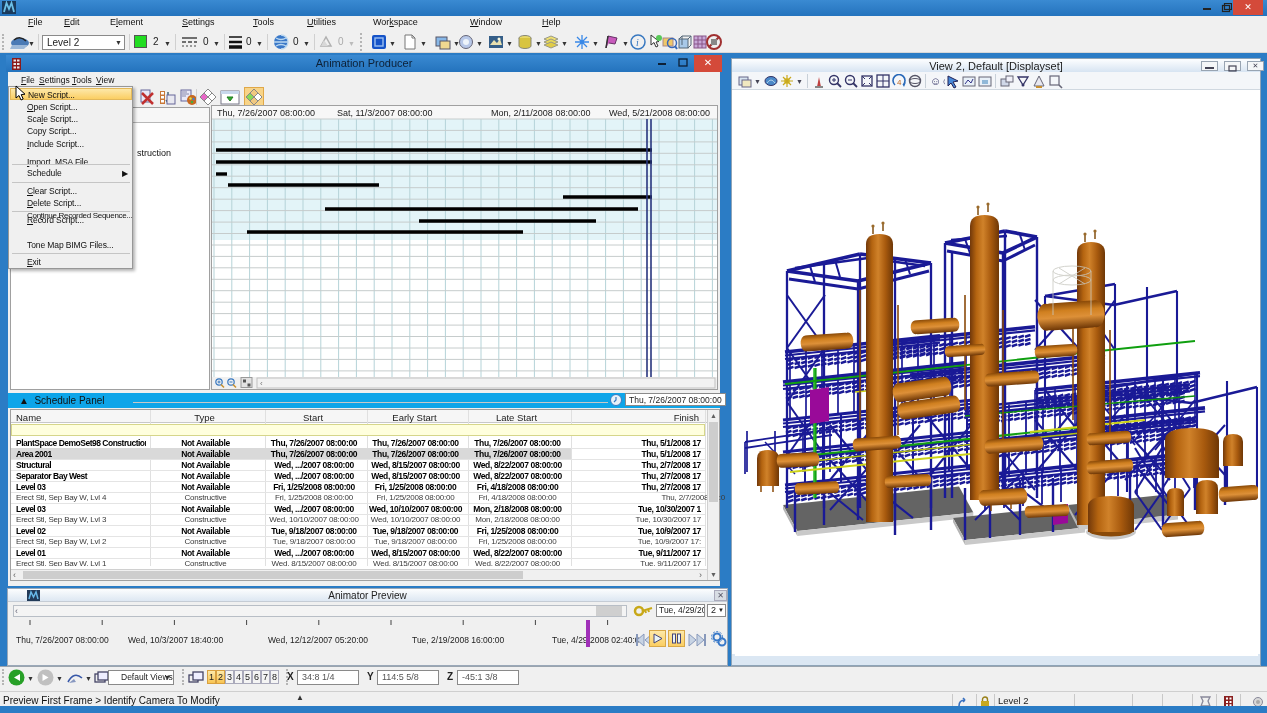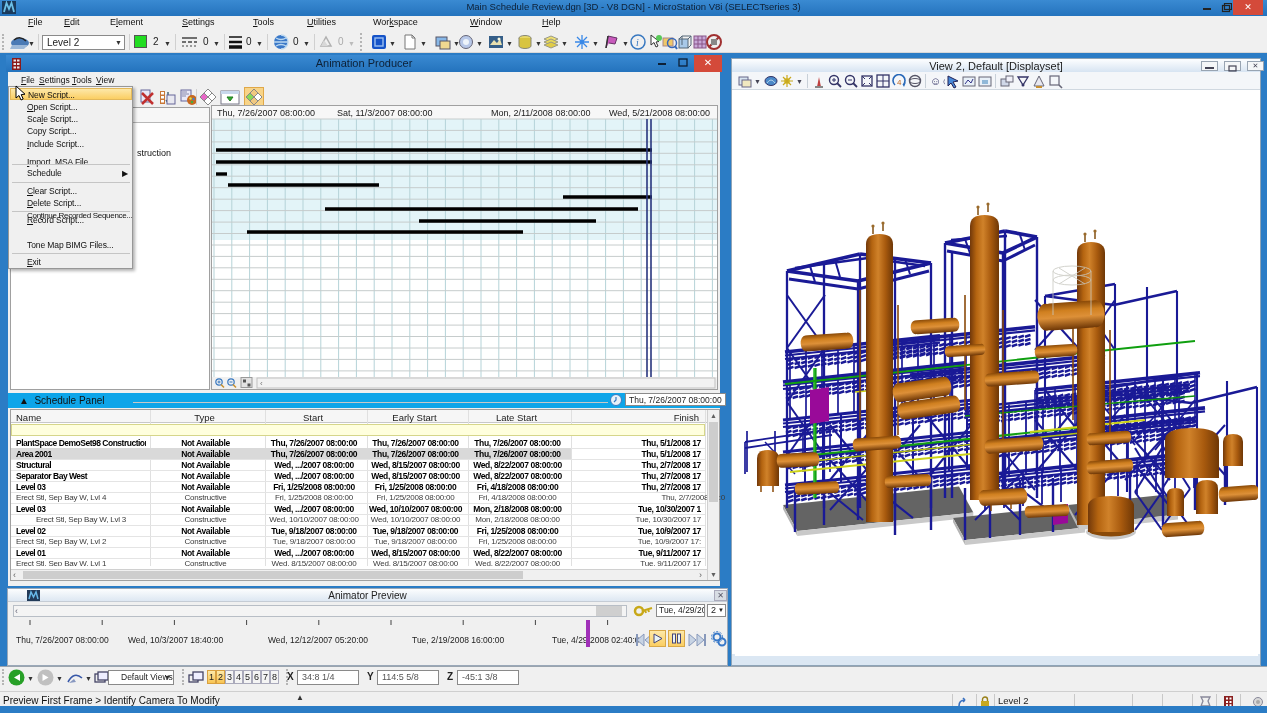--- a/index.html
+++ b/index.html
@@ -53,21 +53,20 @@
       <path d="M2 11 L4.5 2 L7 8 L9.5 2 L12 11" stroke="#6cc0e8" stroke-width="1.8" fill="none"></path>
     </svg>
     <span class="abs" style="left:1203px;top:4px;width:10px;height:9px">
       <span style="display:block;width:8px;height:2px;background:#222;margin-top:4px"></span>
     </span>
     <svg class="abs" style="left:1220px;top:3px" width="12" height="10">
       <rect x="2.5" y="2.5" width="7" height="6" fill="none" stroke="#222" stroke-width="1.2"></rect>
       <rect x="4.5" y="0.5" width="7" height="6" fill="none" stroke="#222" stroke-width="1.2"></rect>
     </svg>
     <span class="abs" style="left:1233px;top:0;width:30px;height:15px;background:#d44a3a;color:#fff;text-align:center;font-size:9px;line-height:15px">✕</span>
-    <span class="title">Main Schedule Review.dgn [3D - V8 DGN] - MicroStation V8i (SELECTseries 3)</span>
   </div>
 <div id="menubar" class="abs">
 <span style="left:28px"><span class="u">F</span>ile</span>
 <span style="left:64px"><span class="u">E</span>dit</span>
 <span style="left:110px">E<span class="u">l</span>ement</span>
 <span style="left:182px"><span class="u">S</span>ettings</span>
 <span style="left:253px"><span class="u">T</span>ools</span>
 <span style="left:307px"><span class="u">U</span>tilities</span>
 <span style="left:373px">Wor<span class="u">k</span>space</span>
 <span style="left:470px"><span class="u">W</span>indow</span>
@@ -422,21 +421,21 @@
     <div class="abs" style="left:457px;width:99px;top:83px;font-size:8px;font-weight:normal;letter-spacing:-0.2px;color:#3a3a3a;white-space:nowrap;overflow:hidden;text-align:center;">Fri, 4/18/2008 08:00:00</div>
     <div class="abs" style="left:560px;width:130px;top:83px;font-size:8px;font-weight:normal;letter-spacing:-0.2px;color:#3a3a3a;white-space:nowrap;overflow:hidden;text-align:right;margin-left:24px;">Thu, 2/7/2008 17:0</div>
     <div class="abs" style="left:0;top:93px;width:694px;height:1px;background:#e4e4e4"></div>
     <div class="abs" style="left:2px;width:133px;top:94px;font-size:8.5px;font-weight:bold;letter-spacing:-0.5px;color:#000;white-space:nowrap;overflow:hidden;text-align:left;padding-left:3px;">Level 03</div>
     <div class="abs" style="left:139px;width:111px;top:94px;font-size:8.5px;font-weight:bold;letter-spacing:-0.35px;color:#000;white-space:nowrap;overflow:hidden;text-align:center;">Not Available</div>
     <div class="abs" style="left:254px;width:98px;top:94px;font-size:8.5px;font-weight:bold;letter-spacing:-0.35px;color:#000;white-space:nowrap;overflow:hidden;text-align:center;">Wed, .../2007 08:00:00</div>
     <div class="abs" style="left:356px;width:97px;top:94px;font-size:8.5px;font-weight:bold;letter-spacing:-0.35px;color:#000;white-space:nowrap;overflow:hidden;text-align:center;">Wed, 10/10/2007 08:00:00</div>
     <div class="abs" style="left:457px;width:99px;top:94px;font-size:8.5px;font-weight:bold;letter-spacing:-0.35px;color:#000;white-space:nowrap;overflow:hidden;text-align:center;">Mon, 2/18/2008 08:00:00</div>
     <div class="abs" style="left:560px;width:130px;top:94px;font-size:8.5px;font-weight:bold;letter-spacing:-0.35px;color:#000;white-space:nowrap;overflow:hidden;text-align:right;">Tue, 10/30/2007 1</div>
     <div class="abs" style="left:0;top:104px;width:694px;height:1px;background:#e4e4e4"></div>
-    <div class="abs" style="left:2px;width:133px;top:105px;font-size:8px;font-weight:normal;letter-spacing:-0.2px;color:#3a3a3a;white-space:nowrap;overflow:hidden;text-align:center;padding-left:3px;">Erect Stl, Sep Bay W, Lvl 3</div>
+    <div class="abs" style="left:2px;width:133px;top:105px;font-size:8px;font-weight:normal;letter-spacing:-0.2px;color:#3a3a3a;white-space:nowrap;overflow:hidden;text-align:left;padding-left:3px;">Erect Stl, Sep Bay W, Lvl 3</div>
     <div class="abs" style="left:139px;width:111px;top:105px;font-size:8px;font-weight:normal;letter-spacing:-0.2px;color:#3a3a3a;white-space:nowrap;overflow:hidden;text-align:center;">Constructive</div>
     <div class="abs" style="left:254px;width:98px;top:105px;font-size:8px;font-weight:normal;letter-spacing:-0.2px;color:#3a3a3a;white-space:nowrap;overflow:hidden;text-align:center;">Wed, 10/10/2007 08:00:00</div>
     <div class="abs" style="left:356px;width:97px;top:105px;font-size:8px;font-weight:normal;letter-spacing:-0.2px;color:#3a3a3a;white-space:nowrap;overflow:hidden;text-align:center;">Wed, 10/10/2007 08:00:00</div>
     <div class="abs" style="left:457px;width:99px;top:105px;font-size:8px;font-weight:normal;letter-spacing:-0.2px;color:#3a3a3a;white-space:nowrap;overflow:hidden;text-align:center;">Mon, 2/18/2008 08:00:00</div>
     <div class="abs" style="left:560px;width:130px;top:105px;font-size:8px;font-weight:normal;letter-spacing:-0.2px;color:#3a3a3a;white-space:nowrap;overflow:hidden;text-align:right;">Tue, 10/30/2007 17</div>
     <div class="abs" style="left:0;top:115px;width:694px;height:1px;background:#e4e4e4"></div>
     <div class="abs" style="left:2px;width:133px;top:116px;font-size:8.5px;font-weight:bold;letter-spacing:-0.5px;color:#000;white-space:nowrap;overflow:hidden;text-align:left;padding-left:3px;">Level 02</div>
     <div class="abs" style="left:139px;width:111px;top:116px;font-size:8.5px;font-weight:bold;letter-spacing:-0.35px;color:#000;white-space:nowrap;overflow:hidden;text-align:center;">Not Available</div>
     <div class="abs" style="left:254px;width:98px;top:116px;font-size:8.5px;font-weight:bold;letter-spacing:-0.35px;color:#000;white-space:nowrap;overflow:hidden;text-align:center;">Tue, 9/18/2007 08:00:00</div>
     <div class="abs" style="left:356px;width:97px;top:116px;font-size:8.5px;font-weight:bold;letter-spacing:-0.35px;color:#000;white-space:nowrap;overflow:hidden;text-align:center;">Tue, 9/18/2007 08:00:00</div>

